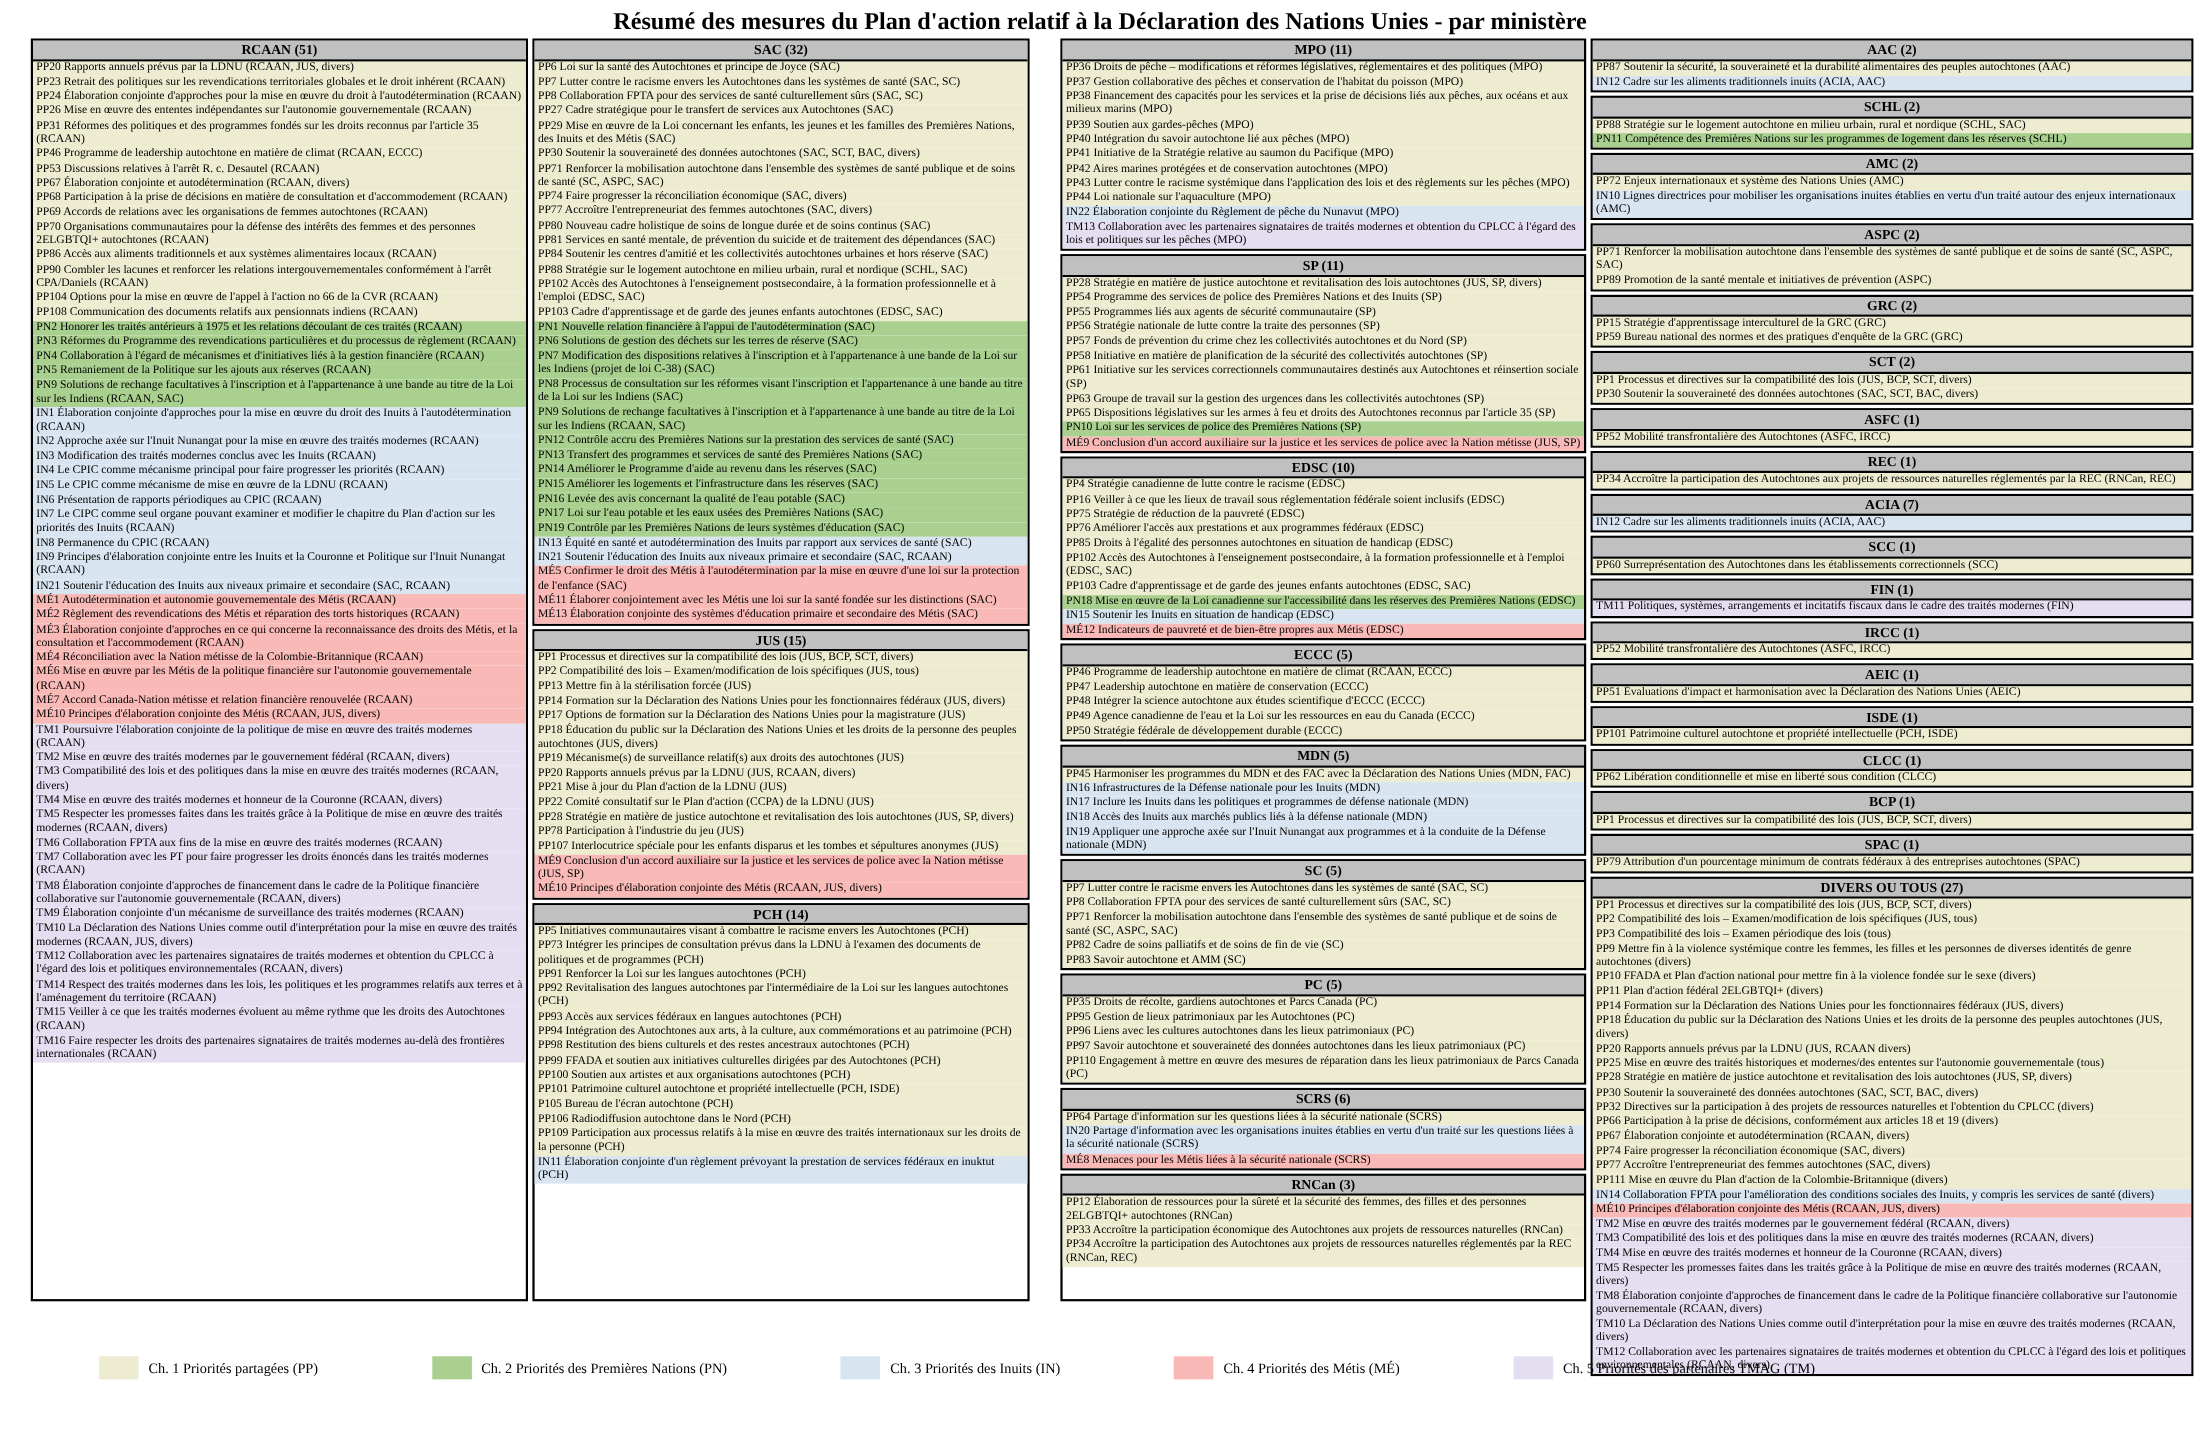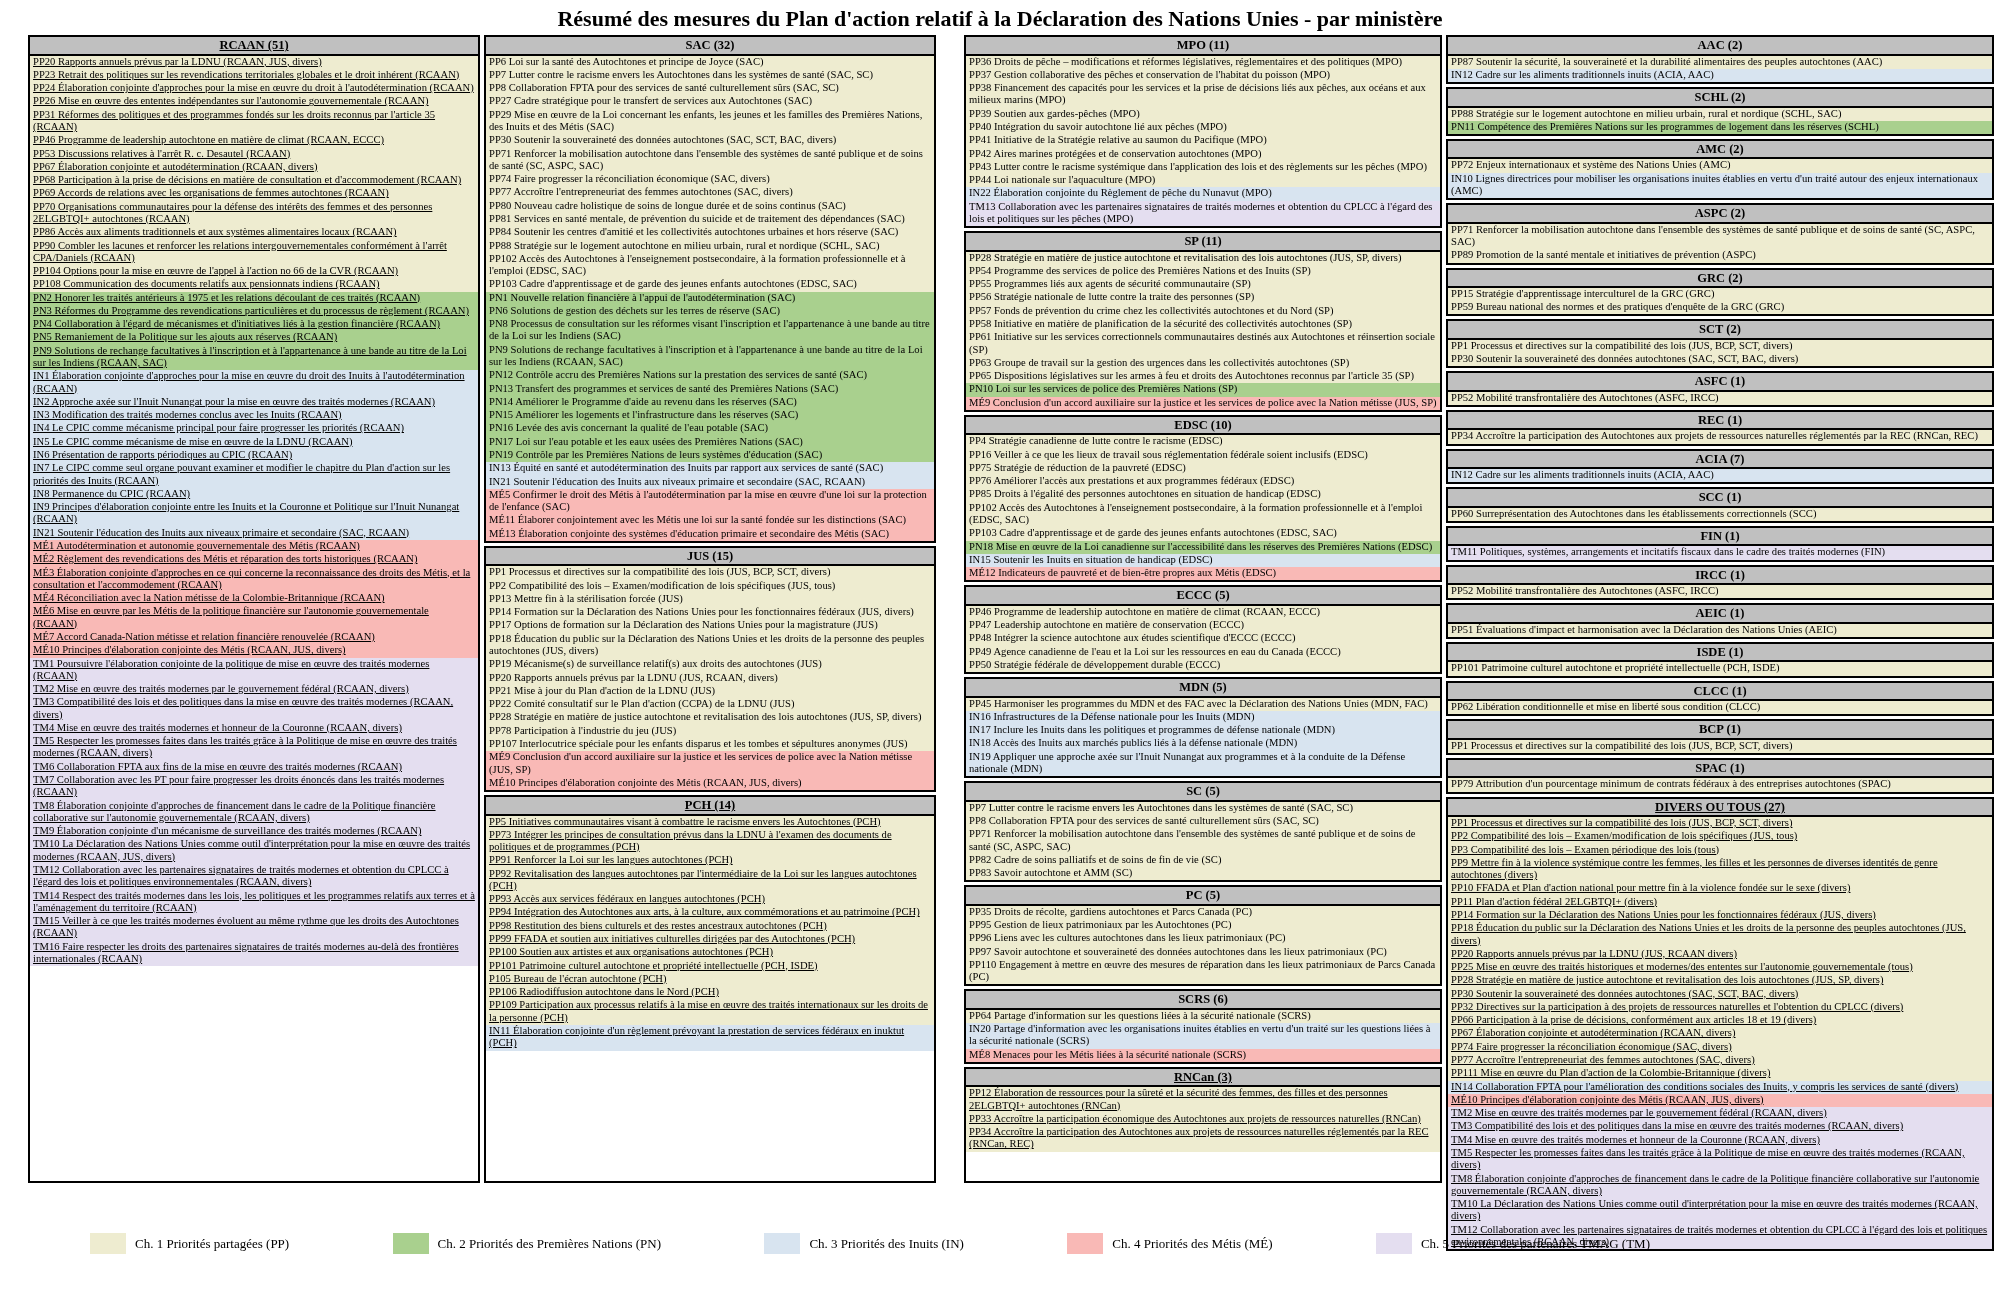--- a/index.html
+++ b/index.html
@@ -17,21 +17,21 @@
   .column{
     display:flex;flex-direction:column;gap:3px;flex:none;
   }
   .column:nth-child(1){width:452px;}
   .column:nth-child(2){width:452px;}
   .column:nth-child(3){width:478px;padding-left:24px;}
   .column:nth-child(4){width:548px;}
   .section{
     border:2px solid #000;background:#fff;display:flex;flex-direction:column;
   }
-  .section:last-child{flex:1;text-decoration:underline;}
+  .section:last-child{flex:1;}
   .sec-header{
     background:var(--hdr,#c0c0c0);
     border-bottom:2px solid #000;
     font-weight:bold;font-size:12.5px;text-align:center;
     padding:1px 2px;line-height:1.15;
   }
   .sec-body{display:block;}
   .item{
     font-size:10.6px;line-height:1.16;padding:0px 3px 1px 3px;
   }
@@ -128,20 +128,21 @@
           <div class="item c-pp">PP74 Faire progresser la réconciliation économique (SAC, divers)</div>
           <div class="item c-pp">PP77 Accroître l'entrepreneuriat des femmes autochtones (SAC, divers)</div>
           <div class="item c-pp">PP80 Nouveau cadre holistique de soins de longue durée et de soins continus (SAC)</div>
           <div class="item c-pp">PP81 Services en santé mentale, de prévention du suicide et de traitement des dépendances (SAC)</div>
           <div class="item c-pp">PP84 Soutenir les centres d'amitié et les collectivités autochtones urbaines et hors réserve (SAC)</div>
           <div class="item c-pp">PP88 Stratégie sur le logement autochtone en milieu urbain, rural et nordique (SCHL, SAC)</div>
           <div class="item c-pp">PP102 Accès des Autochtones à l'enseignement postsecondaire, à la formation professionnelle et à l'emploi (EDSC, SAC)</div>
           <div class="item c-pp">PP103 Cadre d'apprentissage et de garde des jeunes enfants autochtones (EDSC, SAC)</div>
           <div class="item c-pn">PN1 Nouvelle relation financière à l'appui de l'autodétermination (SAC)</div>
           <div class="item c-pn">PN6 Solutions de gestion des déchets sur les terres de réserve (SAC)</div>
+          <div class="item c-pn">PN7 Modification des dispositions relatives à l'inscription et à l'appartenance à une bande de la Loi sur les Indiens (projet de loi C-38) (SAC)</div>
           <div class="item c-pn">PN8 Processus de consultation sur les réformes visant l'inscription et l'appartenance à une bande au titre de la Loi sur les Indiens (SAC)</div>
           <div class="item c-pn">PN9 Solutions de rechange facultatives à l'inscription et à l'appartenance à une bande au titre de la Loi sur les Indiens (RCAAN, SAC)</div>
           <div class="item c-pn">PN12 Contrôle accru des Premières Nations sur la prestation des services de santé (SAC)</div>
           <div class="item c-pn">PN13 Transfert des programmes et services de santé des Premières Nations (SAC)</div>
           <div class="item c-pn">PN14 Améliorer le Programme d'aide au revenu dans les réserves (SAC)</div>
           <div class="item c-pn">PN15 Améliorer les logements et l'infrastructure dans les réserves (SAC)</div>
           <div class="item c-pn">PN16 Levée des avis concernant la qualité de l'eau potable (SAC)</div>
           <div class="item c-pn">PN17 Loi sur l'eau potable et les eaux usées des Premières Nations (SAC)</div>
           <div class="item c-pn">PN19 Contrôle par les Premières Nations de leurs systèmes d'éducation (SAC)</div>
           <div class="item c-in">IN13 Équité en santé et autodétermination des Inuits par rapport aux services de santé (SAC)</div>

